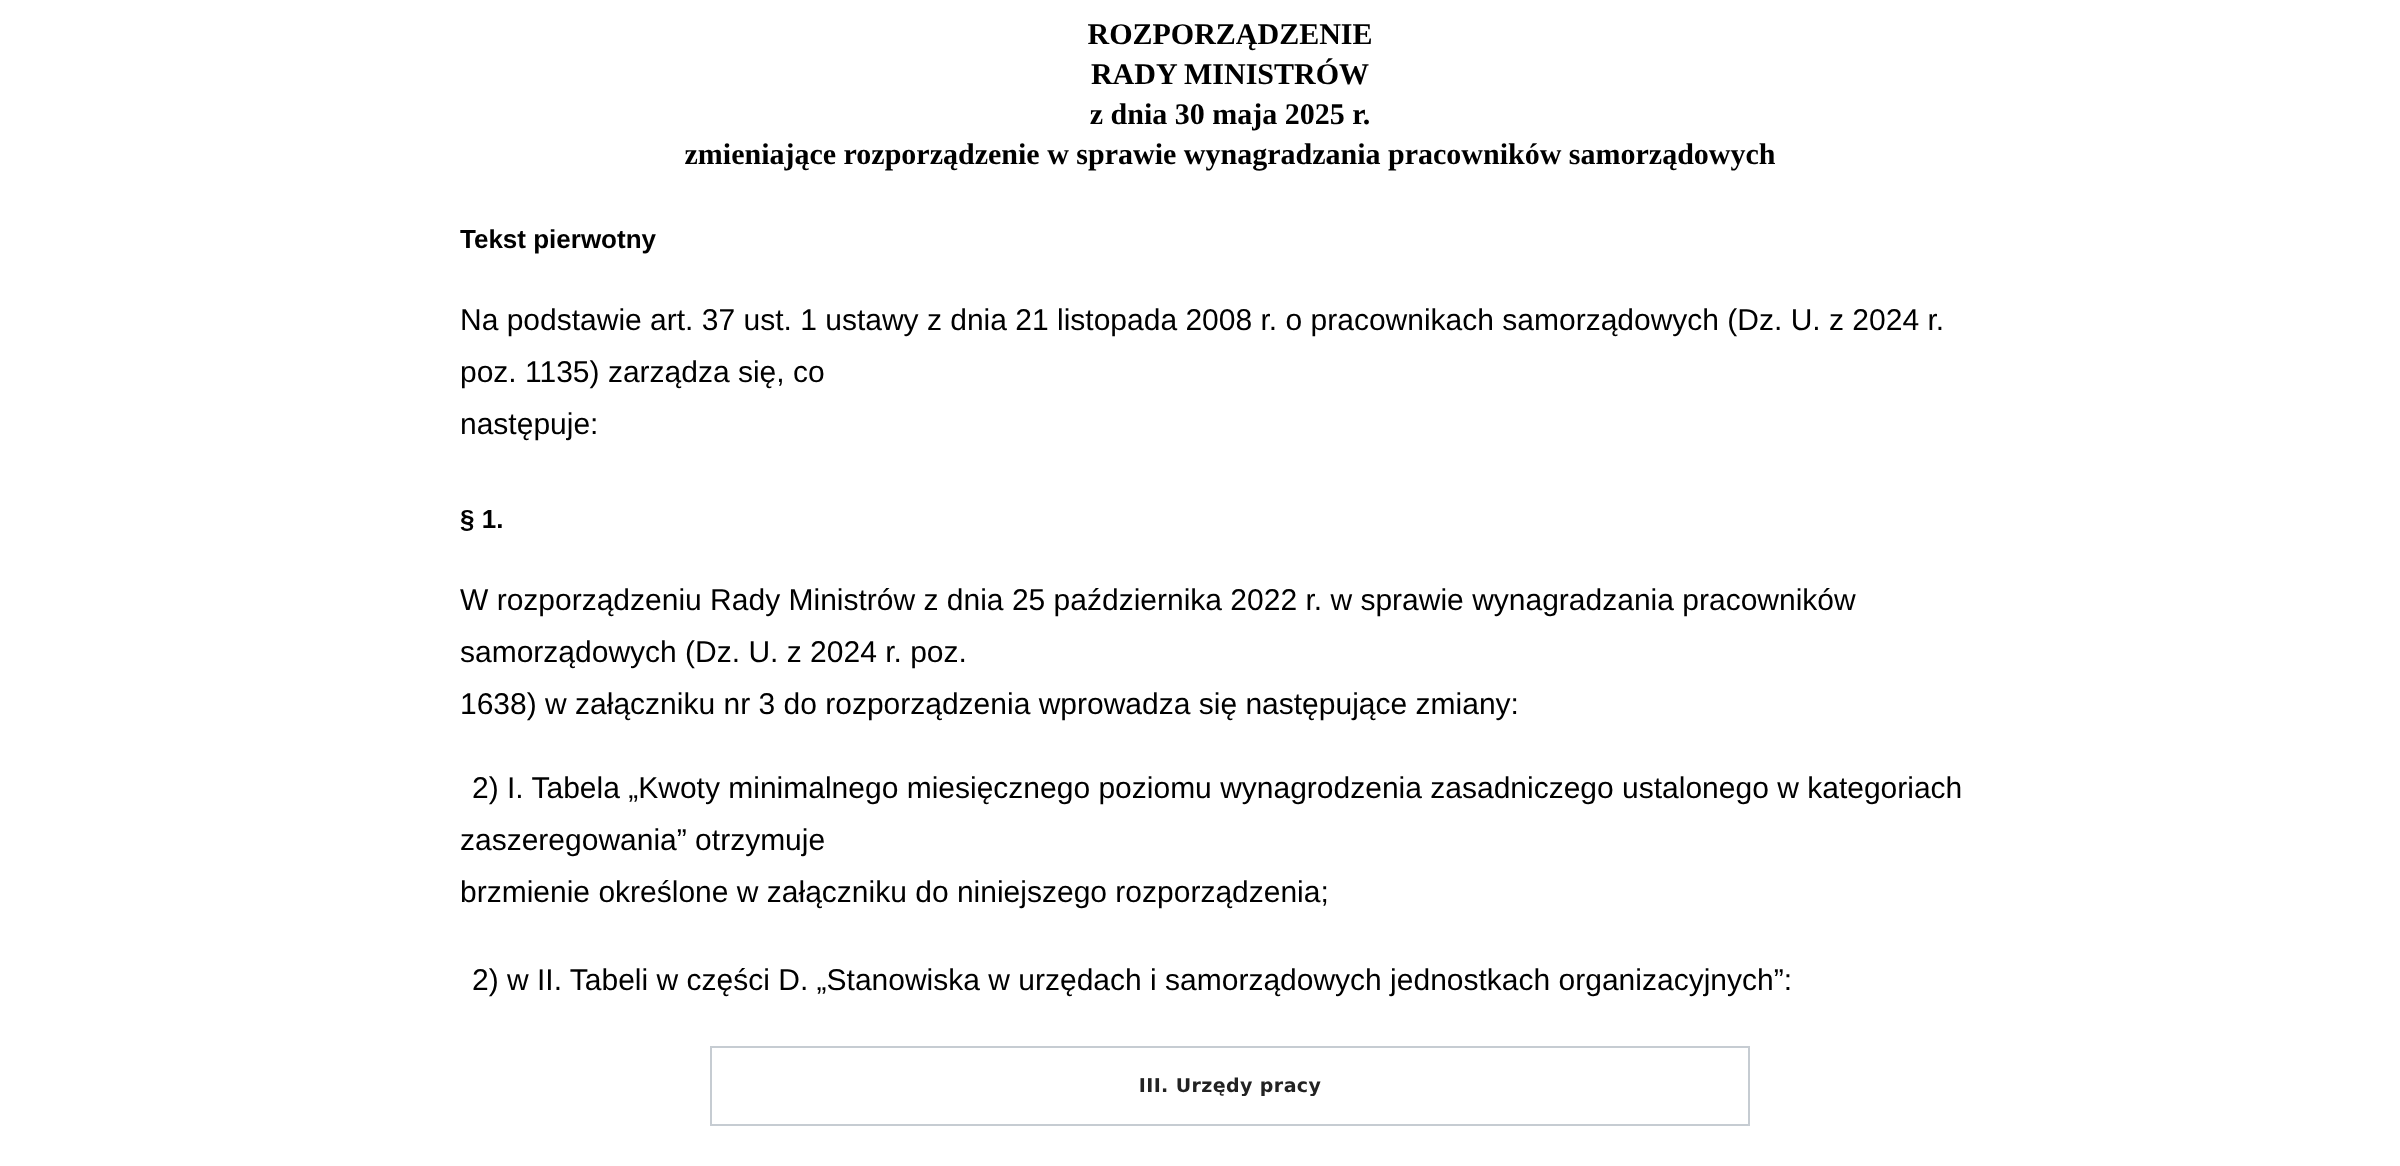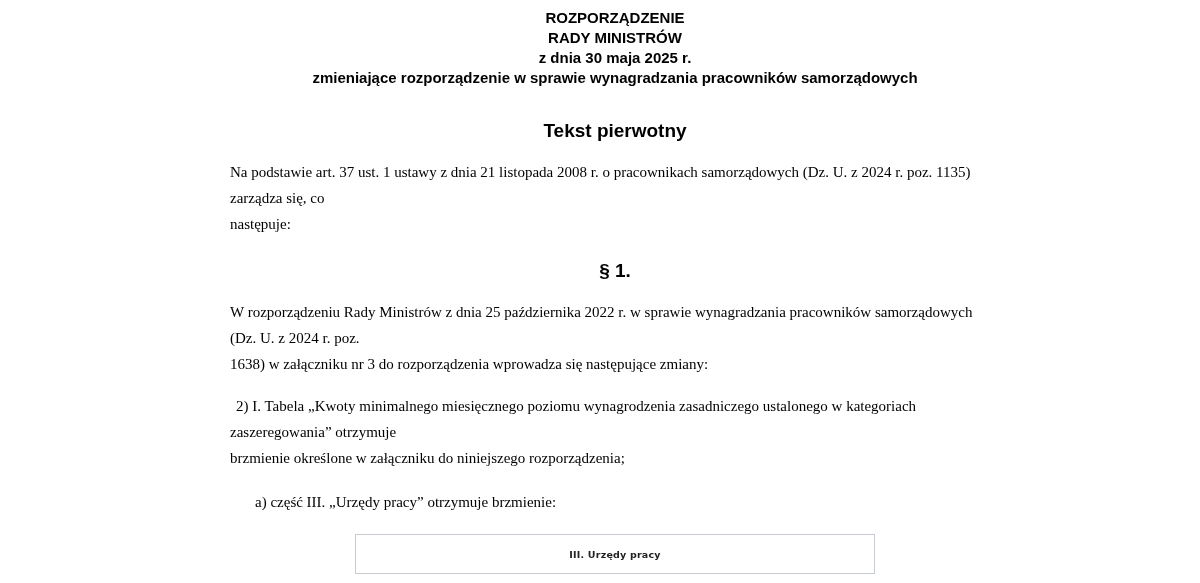--- a/index.html
+++ b/index.html
@@ -21,36 +21,35 @@
     color: #000000;
   }
   .doc-title {
     margin: 0;
     padding-top: 8px;
     font-size: 15px;
     font-weight: bold;
     line-height: 20px;
     text-align: center;
     white-space: pre-line;
+    font-family: Liberation Serif, serif;
   }
   .bold-label {
     font-weight: bold;
-    font-size: 19px;
-    margin: 33px 0 0 0;
+    font-size: 13px;
+    margin: 22px 0 0 0;
     line-height: 20px;
-    text-align: center;
   }
   .section-heading {
     margin-top: 24px;
   }
   .para {
     margin: 18px 0 0 0;
     line-height: 26px;
     white-space: pre-line;
-    font-family: Liberation Serif, serif;
   }
   .para-tight {
     margin-top: 16px;
   }
   .indent-sm { text-indent: 6px; }
   .indent-md { text-indent: 25px; }
 
   .positions-table {
     border-collapse: collapse;
     table-layout: fixed;
@@ -89,22 +88,22 @@
 następuje:</p>
 
   <p class="bold-label section-heading">§ 1.</p>
 
   <p class="para">W rozporządzeniu Rady Ministrów z dnia 25 października 2022 r. w sprawie wynagradzania pracowników samorządowych (Dz. U. z 2024 r. poz.
 1638) w załączniku nr 3 do rozporządzenia wprowadza się następujące zmiany:</p>
 
   <p class="para para-tight indent-sm">2) I. Tabela „Kwoty minimalnego miesięcznego poziomu wynagrodzenia zasadniczego ustalonego w kategoriach zaszeregowania” otrzymuje
 brzmienie określone w załączniku do niniejszego rozporządzenia;</p>
 
+  <p class="para indent-sm">2) w II. Tabeli w części D. „Stanowiska w urzędach i samorządowych jednostkach organizacyjnych”:</p>
 
-  <p class="para indent-md">a) część III. „Urzędy pracy” otrzymuje brzmienie:</p>
 
   <table class="positions-table">
     <tbody>
       <tr>
         <td colspan="4" class="th-cell">III. Urzędy pracy</td>
       </tr>
 
     </tbody>
   </table>
 

